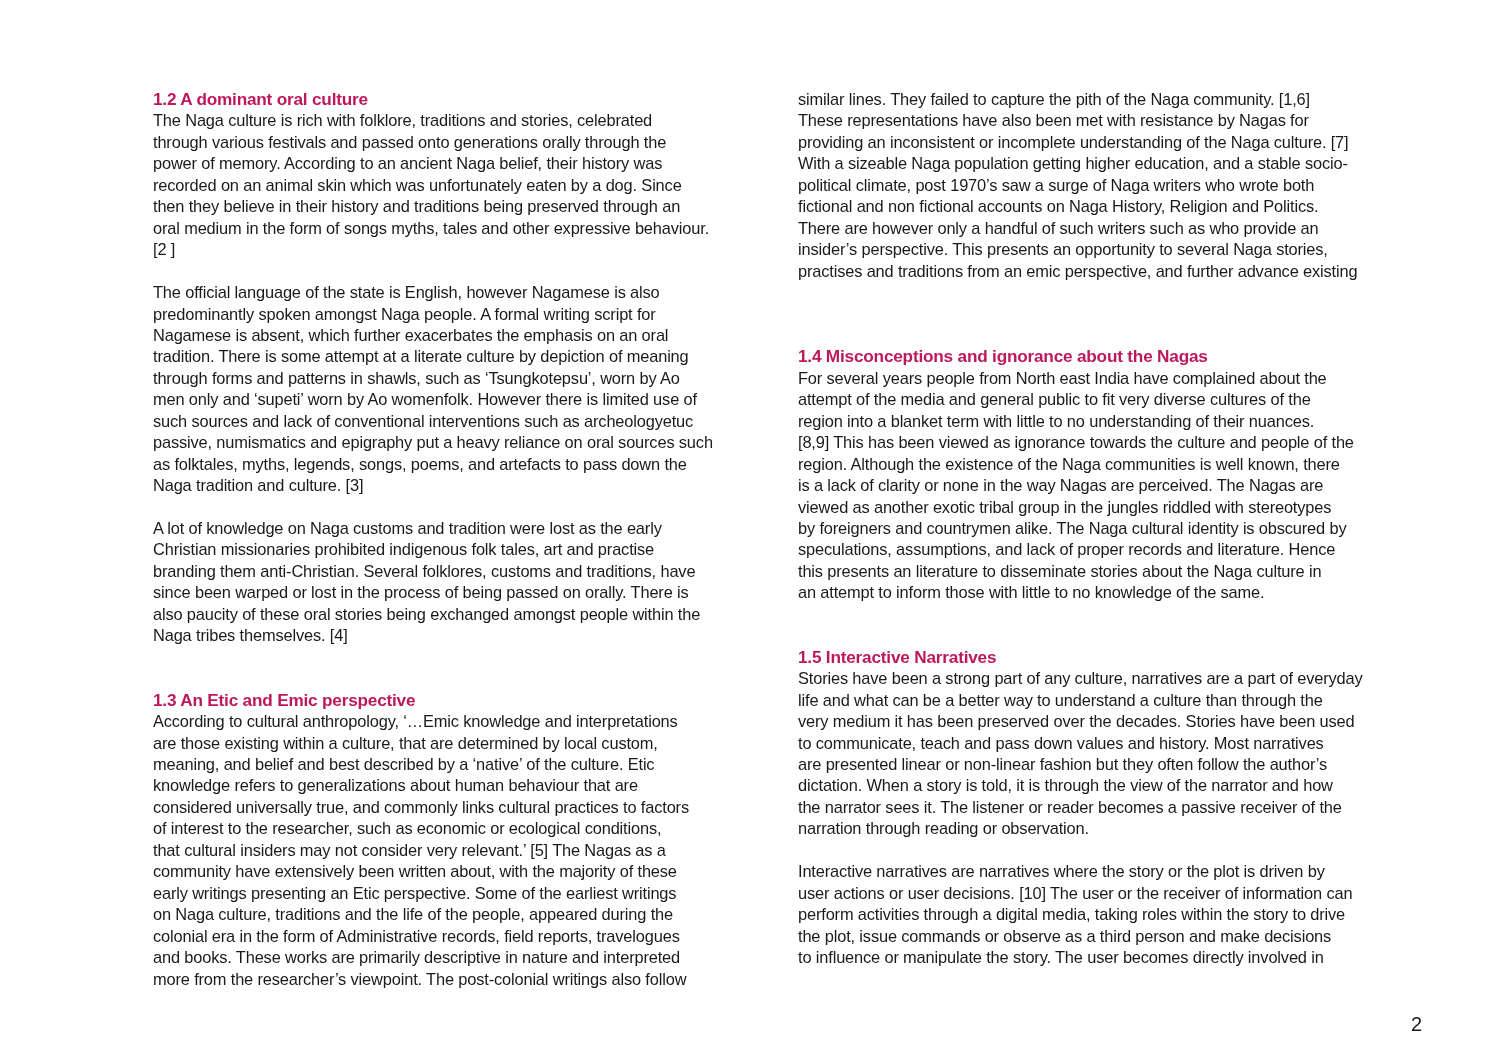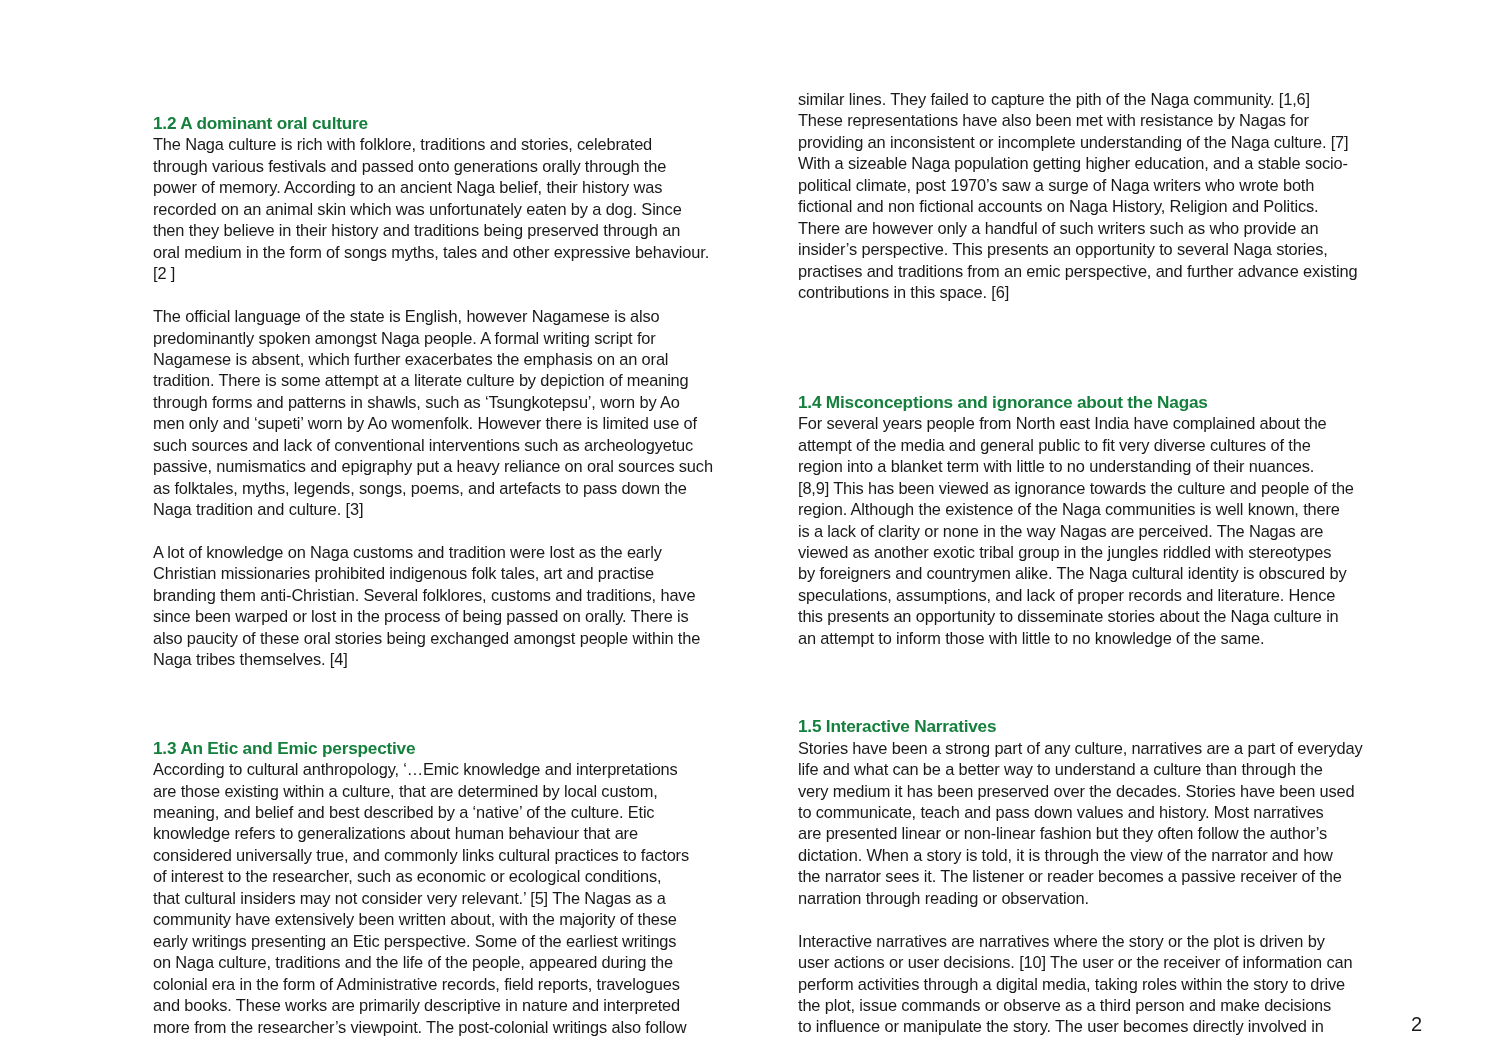--- a/index.html
+++ b/index.html
@@ -21,23 +21,22 @@
       font-size: 16.4px;
       line-height: 21.45px;
       letter-spacing: -0.15px;
     }
     .col-left { left: 153px; width: 630px; }
     .col-right { left: 798px; width: 640px; }
     .line { display: block; white-space: nowrap; }
     .heading {
       font-weight: bold;
       font-size: 17.2px;
-      color: #15803d;
+      color: #be185d;
       letter-spacing: -0.2px;
-      margin-top: 24px;
     }
     .gap { display: block; height: 21.45px; }
     .section { display: block; }
     .page-number {
       position: absolute;
       left: 1411px;
       top: 1013px;
       font-size: 20px;
       color: #1a1a1a;
     }
@@ -111,41 +110,40 @@
     <div>
       <span class="line">similar lines. They failed to capture the pith of the Naga community. [1,6]</span>
       <span class="line">These representations have also been met with resistance by Nagas for</span>
       <span class="line">providing an inconsistent or incomplete understanding of the Naga culture. [7]</span>
       <span class="line">With a sizeable Naga population getting higher education, and a stable socio-</span>
       <span class="line">political climate,  post 1970’s saw a surge of Naga writers who wrote both</span>
       <span class="line">fictional and non fictional accounts  on Naga History, Religion and Politics.</span>
       <span class="line">There are however only a handful of such writers such as who provide an</span>
       <span class="line">insider’s perspective. This presents an opportunity to several Naga stories,</span>
       <span class="line">practises and traditions from an emic perspective, and further advance existing</span>
-      <span class="line">contributions in this space. [6]</span>
     </div>
   </section>
 
   <span class="gap"></span>
   <span class="gap"></span>
   <span class="gap"></span>
 
   <section class="section">
     <span class="line heading">1.4 Misconceptions and ignorance about the Nagas</span>
     <div>
       <span class="line">For several years people from North east India have complained about the</span>
       <span class="line">attempt of the media and general public to fit very diverse cultures of the</span>
       <span class="line">region into a blanket term with little to no understanding of their nuances.</span>
       <span class="line">[8,9] This has been viewed as ignorance towards the culture and people of the</span>
       <span class="line">region. Although the existence of the Naga communities is well known, there</span>
       <span class="line">is a lack of clarity or none in the way Nagas are perceived. The Nagas are</span>
       <span class="line">viewed as another exotic tribal group in the jungles riddled with stereotypes</span>
       <span class="line">by foreigners and countrymen alike. The Naga cultural identity is obscured by</span>
       <span class="line">speculations, assumptions, and lack of proper records and literature. Hence</span>
-      <span class="line">this presents an opportunity to disseminate stories about the Naga culture in</span>
+      <span class="line">this presents an literature to disseminate stories about the Naga culture in</span>
       <span class="line">an attempt to inform those with little to no knowledge of the same.</span>
     </div>
   </section>
 
   <span class="gap"></span>
   <span class="gap"></span>
 
   <section class="section">
     <span class="line heading">1.5 Interactive Narratives</span>
     <div>

